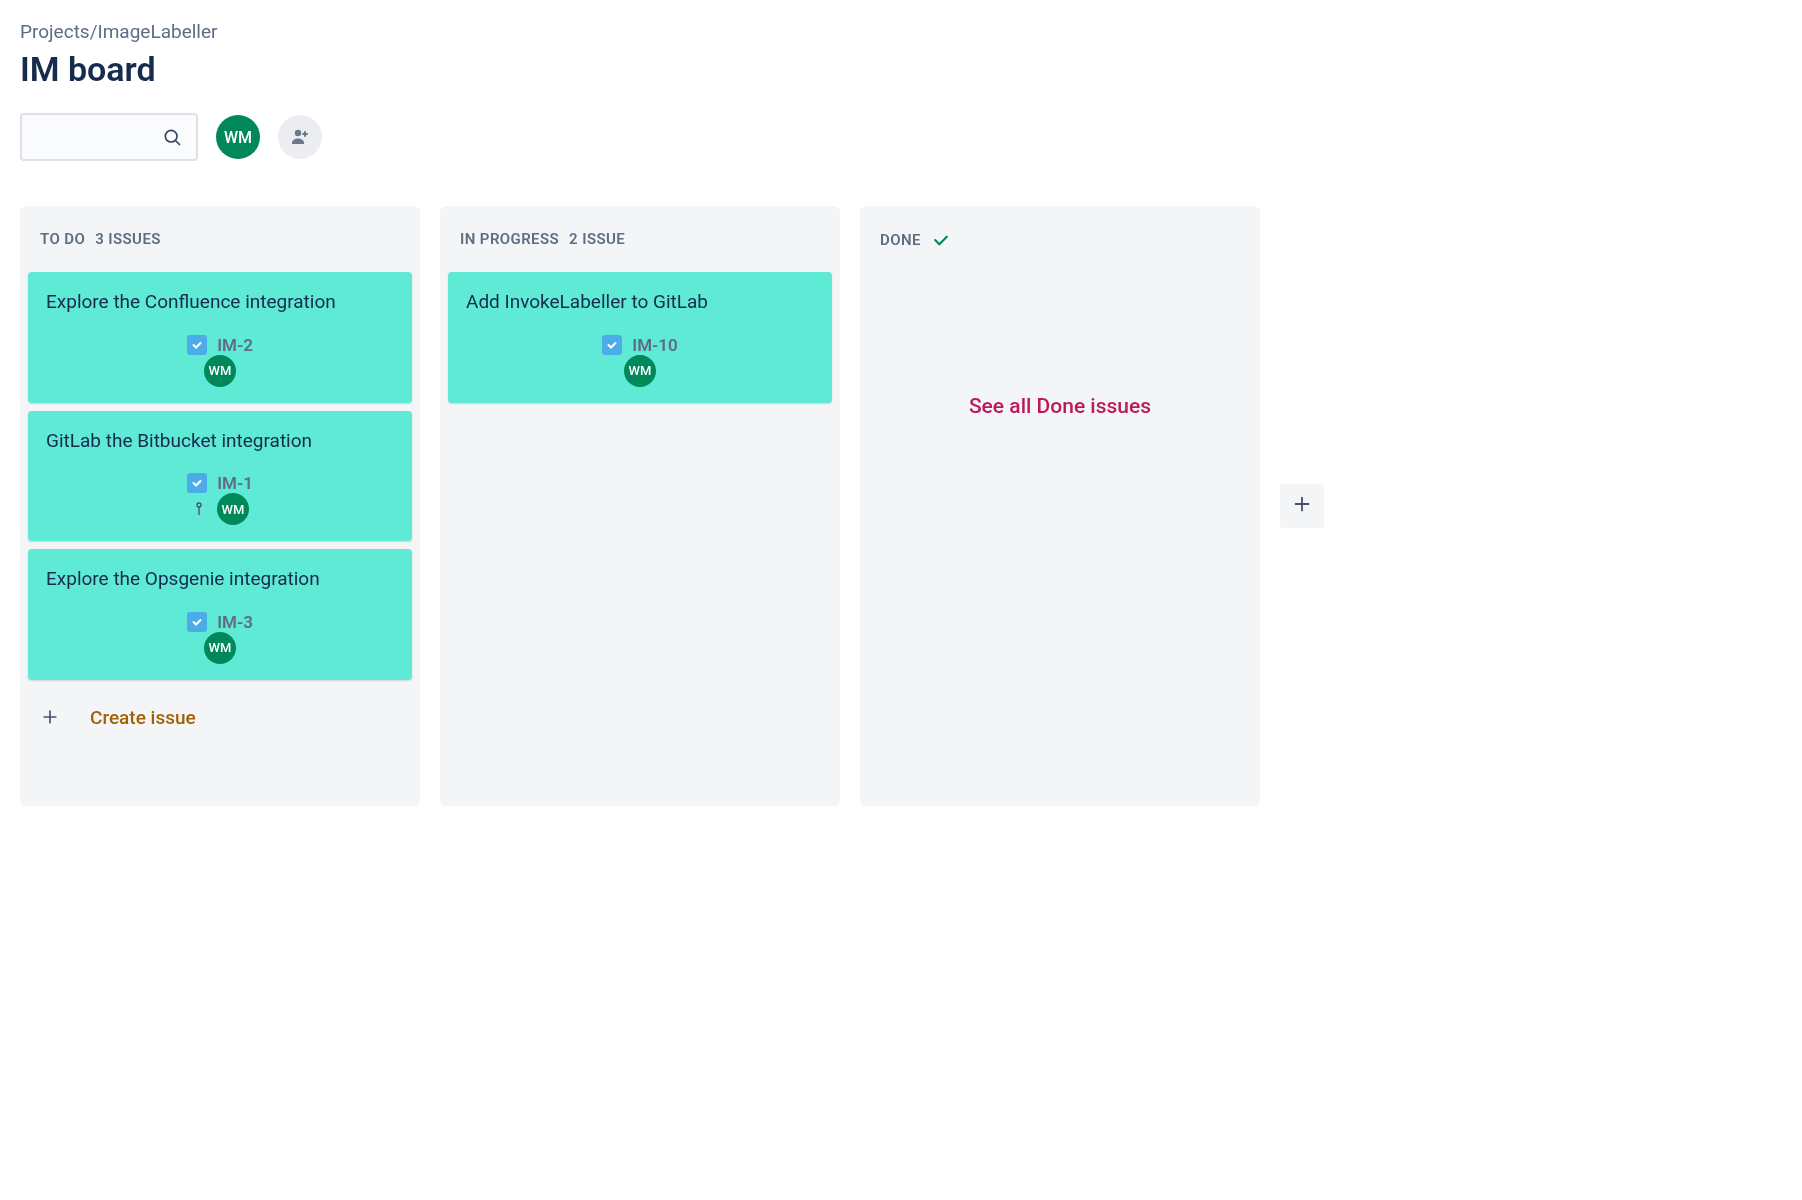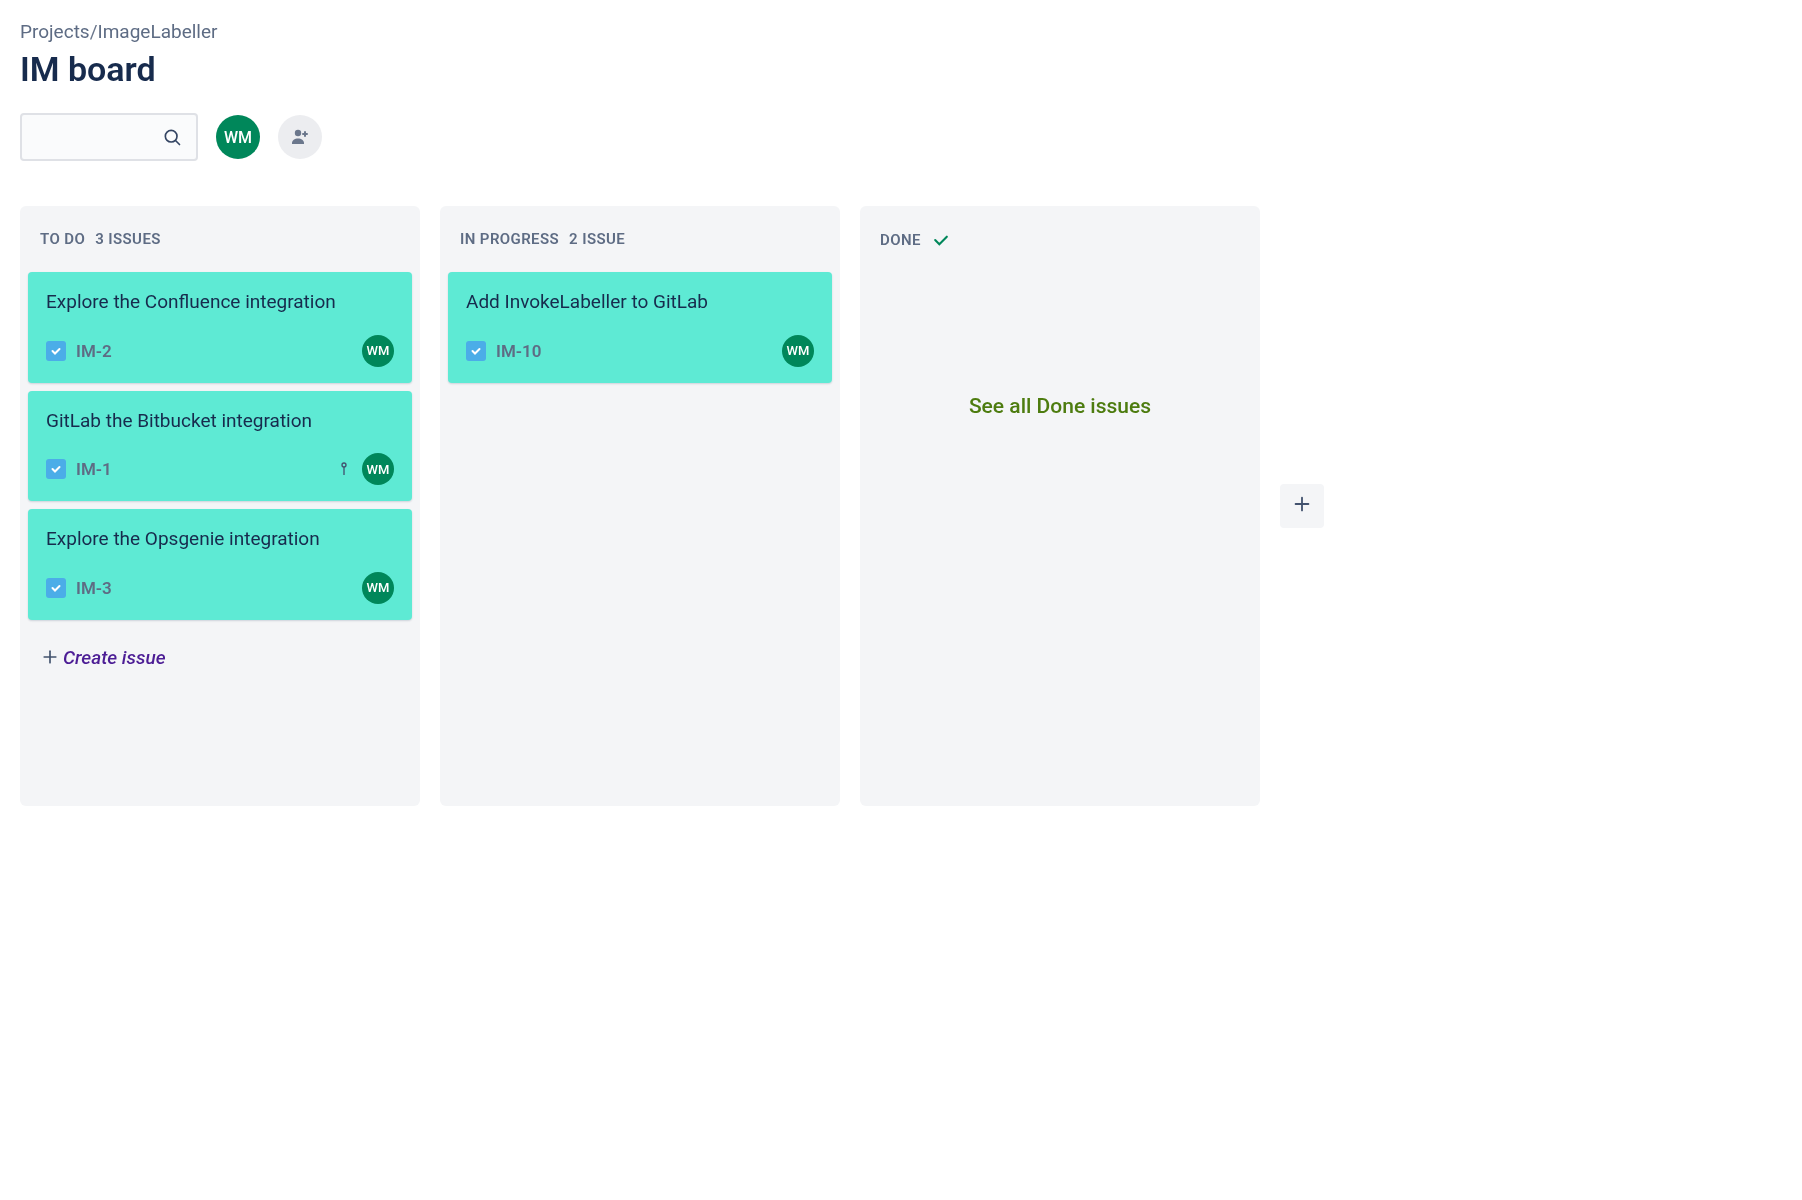--- a/index.html
+++ b/index.html
@@ -93,20 +93,21 @@
   .card-title {
     font-size: 19px;
     color: #172B4D;
     line-height: 1.5;
     margin-bottom: 18px;
   }
   .card-footer {
     display: flex;
     align-items: center;
     justify-content: space-between;
+    flex-direction: column;
   }
   .card-left {
     display: flex;
     align-items: center;
     gap: 10px;
   }
   .card-right {
     display: flex;
     align-items: center;
     gap: 10px;
@@ -135,37 +136,36 @@
     color:#fff;
     display:flex;
     align-items:center;
     justify-content:center;
     font-size:13px;
     font-weight:500;
   }
   .priority-icon { color:#42526E; display:flex; }
   .see-all {
     text-align: center;
-    color: #4d7c0f;
+    color: #be185d;
     font-size: 21px;
     font-weight: 500;
     margin-top: 120px;
     cursor:pointer;
   }
   .create-issue {
     display:flex;
     align-items:center;
-    gap:3px;
+    gap:30px;
     padding: 14px 12px;
-    color:#4c1d95;
+    color:#a16207;
     font-size:19px;
     font-weight:500;
     cursor:pointer;
     margin-top: 4px;
-    font-style: italic;
   }
   .plus-icon { display:flex; color:#42526E; }
   .add-column {
     width: 44px;
     height: 44px;
     background: #F4F5F7;
     border-radius: 4px;
     display:flex;
     align-items:center;
     justify-content:center;

